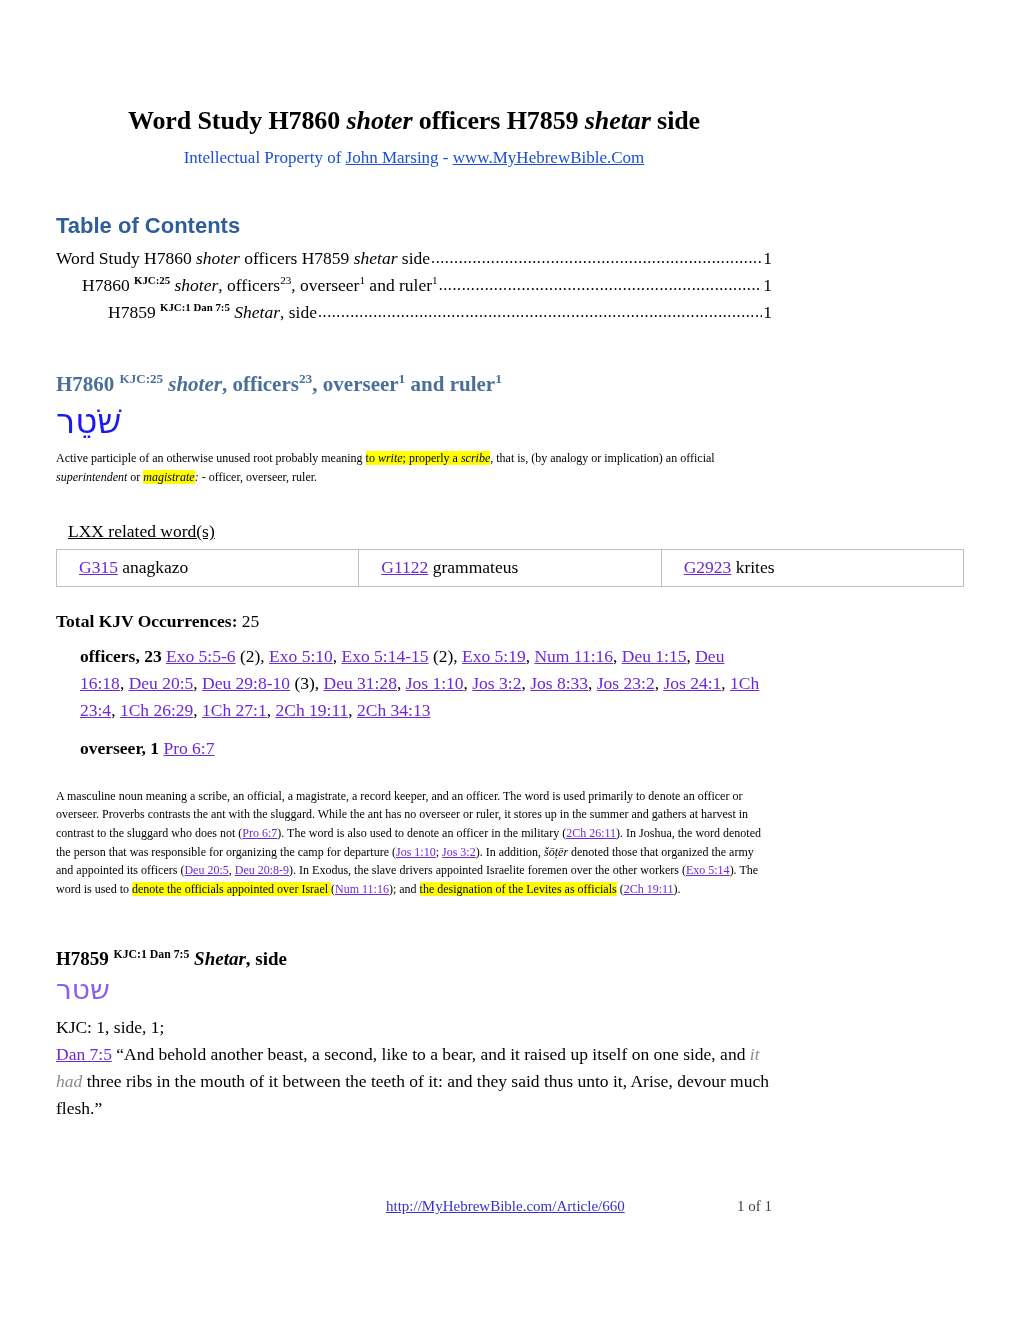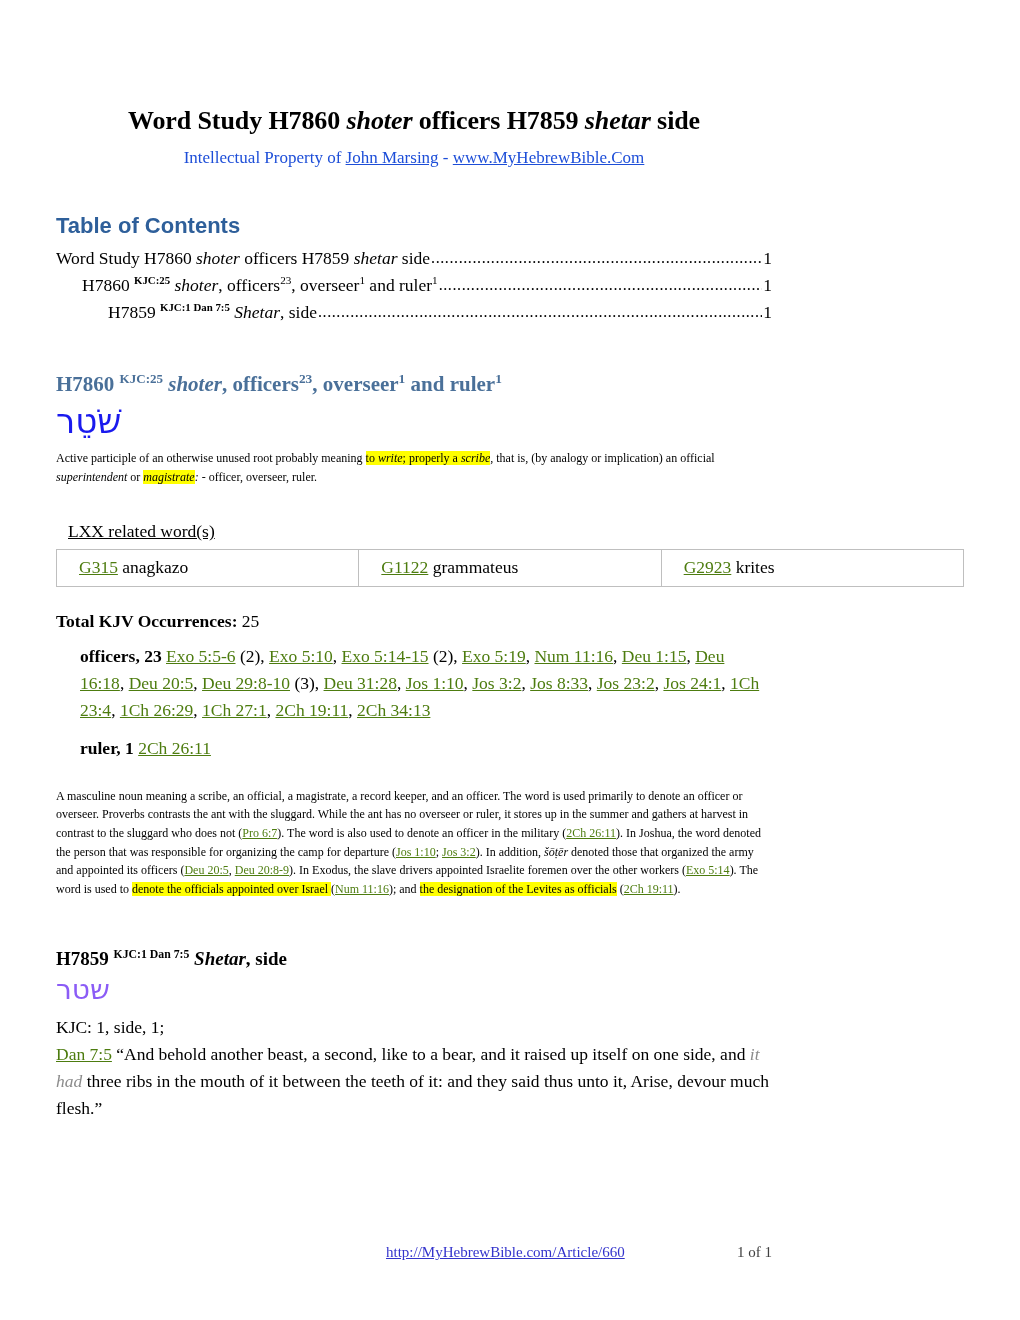--- a/index.html
+++ b/index.html
@@ -139,21 +139,21 @@
     table-layout: fixed;
   }
   table.lxx td {
     border: 1px solid #bfbfbf;
     padding: 6px 6px 7px 22px;
     font-size: 17.5px;
     vertical-align: middle;
     line-height: 1.3;
   }
   a.grn {
-    color: #4d7c0f;
+    color: #6d28d9;
     text-decoration: underline;
   }
 
   
   .total {
     font-size: 17.5px;
     margin: 22px 0 0 0;
     line-height: 1.4;
   }
   .total b { font-weight: bold; }
@@ -184,21 +184,21 @@
   .gray-it {
     color: #8c8c8c;
     font-style: italic;
   }
 
   
   .footer {
     position: absolute;
     left: 56px;
     right: 56px;
-    top: 1244px;
+    top: 1198px;
     display: flex;
     align-items: baseline;
     font-size: 15px;
   }
   .footer-url {
     margin: 0 auto 0 330px;
     color: #3333cc;
     text-decoration: underline;
   }
   .footer-pg {
@@ -261,22 +261,22 @@
       <td><a class="grn" href="#">G1122</a> <span>grammateus</span></td>
       <td><a class="grn" href="#">G2923</a> <span>krites</span></td>
     </tr>
   </tbody>
     </table>
 
   <p class="total"><b>Total KJV Occurrences:</b> <span>25</span></p>
 
   <p class="occ"><b>officers, 23</b> <span><a class="grn" href="#">Exo 5:5-6</a><span> (2)</span><span>, </span><a class="grn" href="#">Exo 5:10</a><span></span><span>, </span><a class="grn" href="#">Exo 5:14-15</a><span> (2)</span><span>, </span><a class="grn" href="#">Exo 5:19</a><span></span><span>, </span><a class="grn" href="#">Num 11:16</a><span></span><span>, </span><a class="grn" href="#">Deu 1:15</a><span></span><span>, </span><a class="grn" href="#">Deu 16:18</a><span></span><span>, </span><a class="grn" href="#">Deu 20:5</a><span></span><span>, </span><a class="grn" href="#">Deu 29:8-10</a><span> (3)</span><span>, </span><a class="grn" href="#">Deu 31:28</a><span></span><span>, </span><a class="grn" href="#">Jos 1:10</a><span></span><span>, </span><a class="grn" href="#">Jos 3:2</a><span></span><span>, </span><a class="grn" href="#">Jos 8:33</a><span></span><span>, </span><a class="grn" href="#">Jos 23:2</a><span></span><span>, </span><a class="grn" href="#">Jos 24:1</a><span></span><span>, </span><a class="grn" href="#">1Ch 23:4</a><span></span><span>, </span><a class="grn" href="#">1Ch 26:29</a><span></span><span>, </span><a class="grn" href="#">1Ch 27:1</a><span></span><span>, </span><a class="grn" href="#">2Ch 19:11</a><span></span><span>, </span><a class="grn" href="#">2Ch 34:13</a><span></span></span></p>
 
-
-  <p class="occ occ-1line"><b>ruler, 1</b> <a class="grn" href="#">2Ch 26:11</a></p>
+  <p class="occ occ-1line"><b>overseer, 1</b> <a class="grn" href="#">Pro 6:7</a></p>
+
 
   <p class="body" style="margin-top:24px;"><span>A masculine noun meaning a scribe, an official, a magistrate, a record keeper, and an officer. The word is used primarily to denote an officer or overseer. Proverbs contrasts the ant with the sluggard. While the ant has no overseer or ruler, it stores up in the summer and gathers at harvest in contrast to the sluggard who does not (</span><a class="grn" href="#">Pro 6:7</a><span>). The word is also used to denote an officer in the military (</span><a class="grn" href="#">2Ch 26:11</a><span>). In Joshua, the word denoted the person that was responsible for organizing the camp for departure (</span><a class="grn" href="#">Jos 1:10</a><span>; </span><a class="grn" href="#">Jos 3:2</a><span>). In addition, </span><span class="it">šōṭēr</span><span> denoted those that organized the army and appointed its officers (</span><a class="grn" href="#">Deu 20:5</a><span>, </span><a class="grn" href="#">Deu 20:8-9</a><span>). In Exodus, the slave drivers appointed Israelite foremen over the other workers (</span><a class="grn" href="#">Exo 5:14</a><span>). The word is used to </span><span class="hl">denote the officials appointed over Israel </span><span>(</span><a class="grn" href="#">Num 11:16</a><span>); and </span><span class="hl">the designation of the Levites as officials</span><span> (</span><a class="grn" href="#">2Ch 19:11</a><span>).</span></p>
 
   <h3 class="h-black"><span>H7859 </span><sup class="kjc">KJC:1 Dan 7:5</sup> <span class="it">Shetar</span><span>, side</span></h3>
 
   <div class="hebrew-sm">שטר</div>
 
   <p class="kjc-line">KJC: 1, side, 1;</p>
 
   <p class="verse"> <a class="grn" href="#">Dan 7:5</a><span> “And behold another beast, a second, like to a bear, and it raised up itself on one side, and </span><span class="gray-it">it had</span><span> three ribs in the mouth of it between the teeth of it: and they said thus unto it, Arise, devour much flesh.”</span></p>

